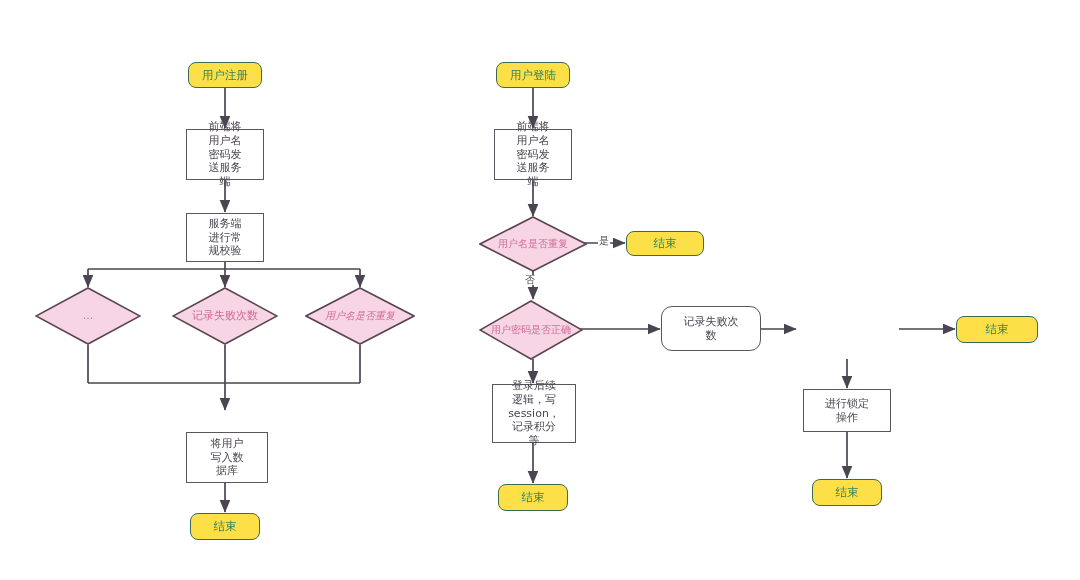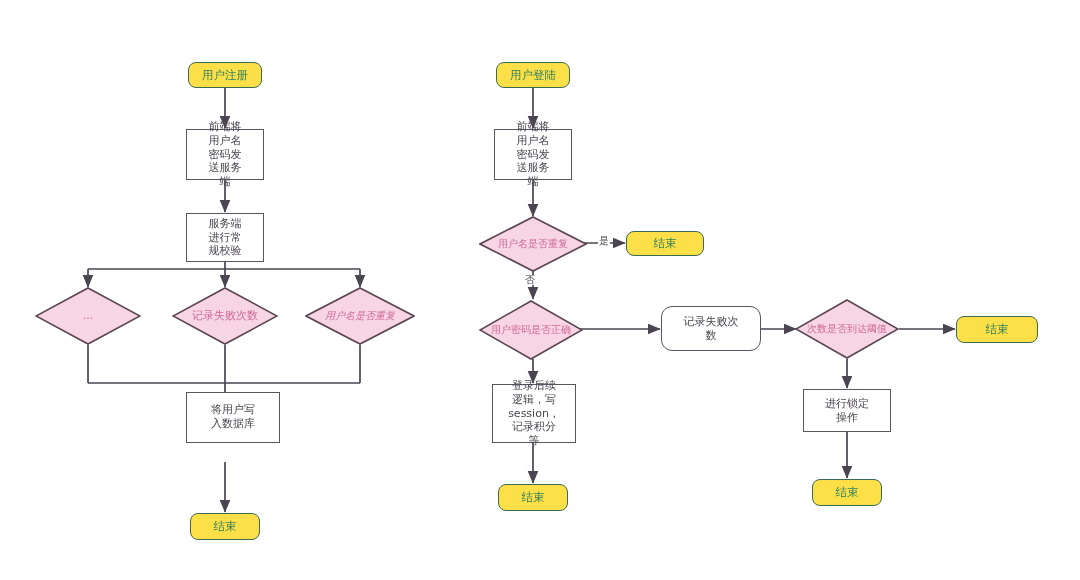--- a/index.html
+++ b/index.html
@@ -142,21 +142,21 @@
     <span class="dlabel">记录失败次数</span>
   </div>
 
   <div class="node dec" style="left:305px;top:287px;width:110px;height:58px;">
     <svg class="dia" viewBox="0 0 110 58" preserveAspectRatio="none">
       <polygon points="55,1 109,29 55,57 1,29" fill="#f7d5e4" stroke="#5a4550" stroke-width="1.6"></polygon>
     </svg>
     <span class="dlabel" style="width:88%;font-size:10px;font-style:italic;">用户名是否重复</span>
   </div>
 
-  <div class="node proc" style="left:186px;top:392px;width:94px;height:51px;font-family:Liberation Mono, monospace;">将用户写入数据库</div>
+  <div class="node proc" style="left:186px;top:432px;width:82px;height:51px;">将用户写入数据库</div>
 
   <div class="node term" style="left:190px;top:513px;width:70px;height:27px;">结束</div>
 
   <div class="node term" style="left:496px;top:62px;width:74px;height:26px;">用户登陆</div>
 
   <div class="node proc" style="left:494px;top:129px;width:78px;height:51px;">前端将用户名密码发送服务端</div>
 
   <div class="node dec" style="left:479px;top:216px;width:108px;height:56px;">
     <svg class="dia" viewBox="0 0 108 56" preserveAspectRatio="none">
       <polygon points="54,1 107,28 54,55 1,28" fill="#f7d5e4" stroke="#5a4550" stroke-width="1.6"></polygon>
@@ -176,26 +176,20 @@
     </svg>
     <span class="dlabel" style="width:92%;font-size:10px;">用户密码是否正确</span>
   </div>
 
   <div class="node proc" style="left:492px;top:384px;width:84px;height:59px;">登录后续逻辑，写session，记录积分等</div>
 
   <div class="node term" style="left:498px;top:484px;width:70px;height:27px;">结束</div>
 
   <div class="node proc" style="left:661px;top:306px;width:100px;height:45px;border-radius:11px;">记录失败次数</div>
 
-  <div class="node dec" style="left:795px;top:299px;width:104px;height:60px;">
-    <svg class="dia" viewBox="0 0 104 60" preserveAspectRatio="none">
-      <polygon points="52,1 103,30 52,59 1,30" fill="#f7d5e4" stroke="#5a4550" stroke-width="1.6"></polygon>
-    </svg>
-    <span class="dlabel" style="width:92%;font-size:10px;">次数是否到达阈值</span>
-  </div>
 
   <div class="node term" style="left:956px;top:316px;width:82px;height:27px;">结束</div>
 
   <div class="node proc" style="left:803px;top:389px;width:88px;height:43px;">进行锁定操作</div>
 
   <div class="node term" style="left:812px;top:479px;width:70px;height:27px;">结束</div>
 
 </div>
 
 </body></html>

